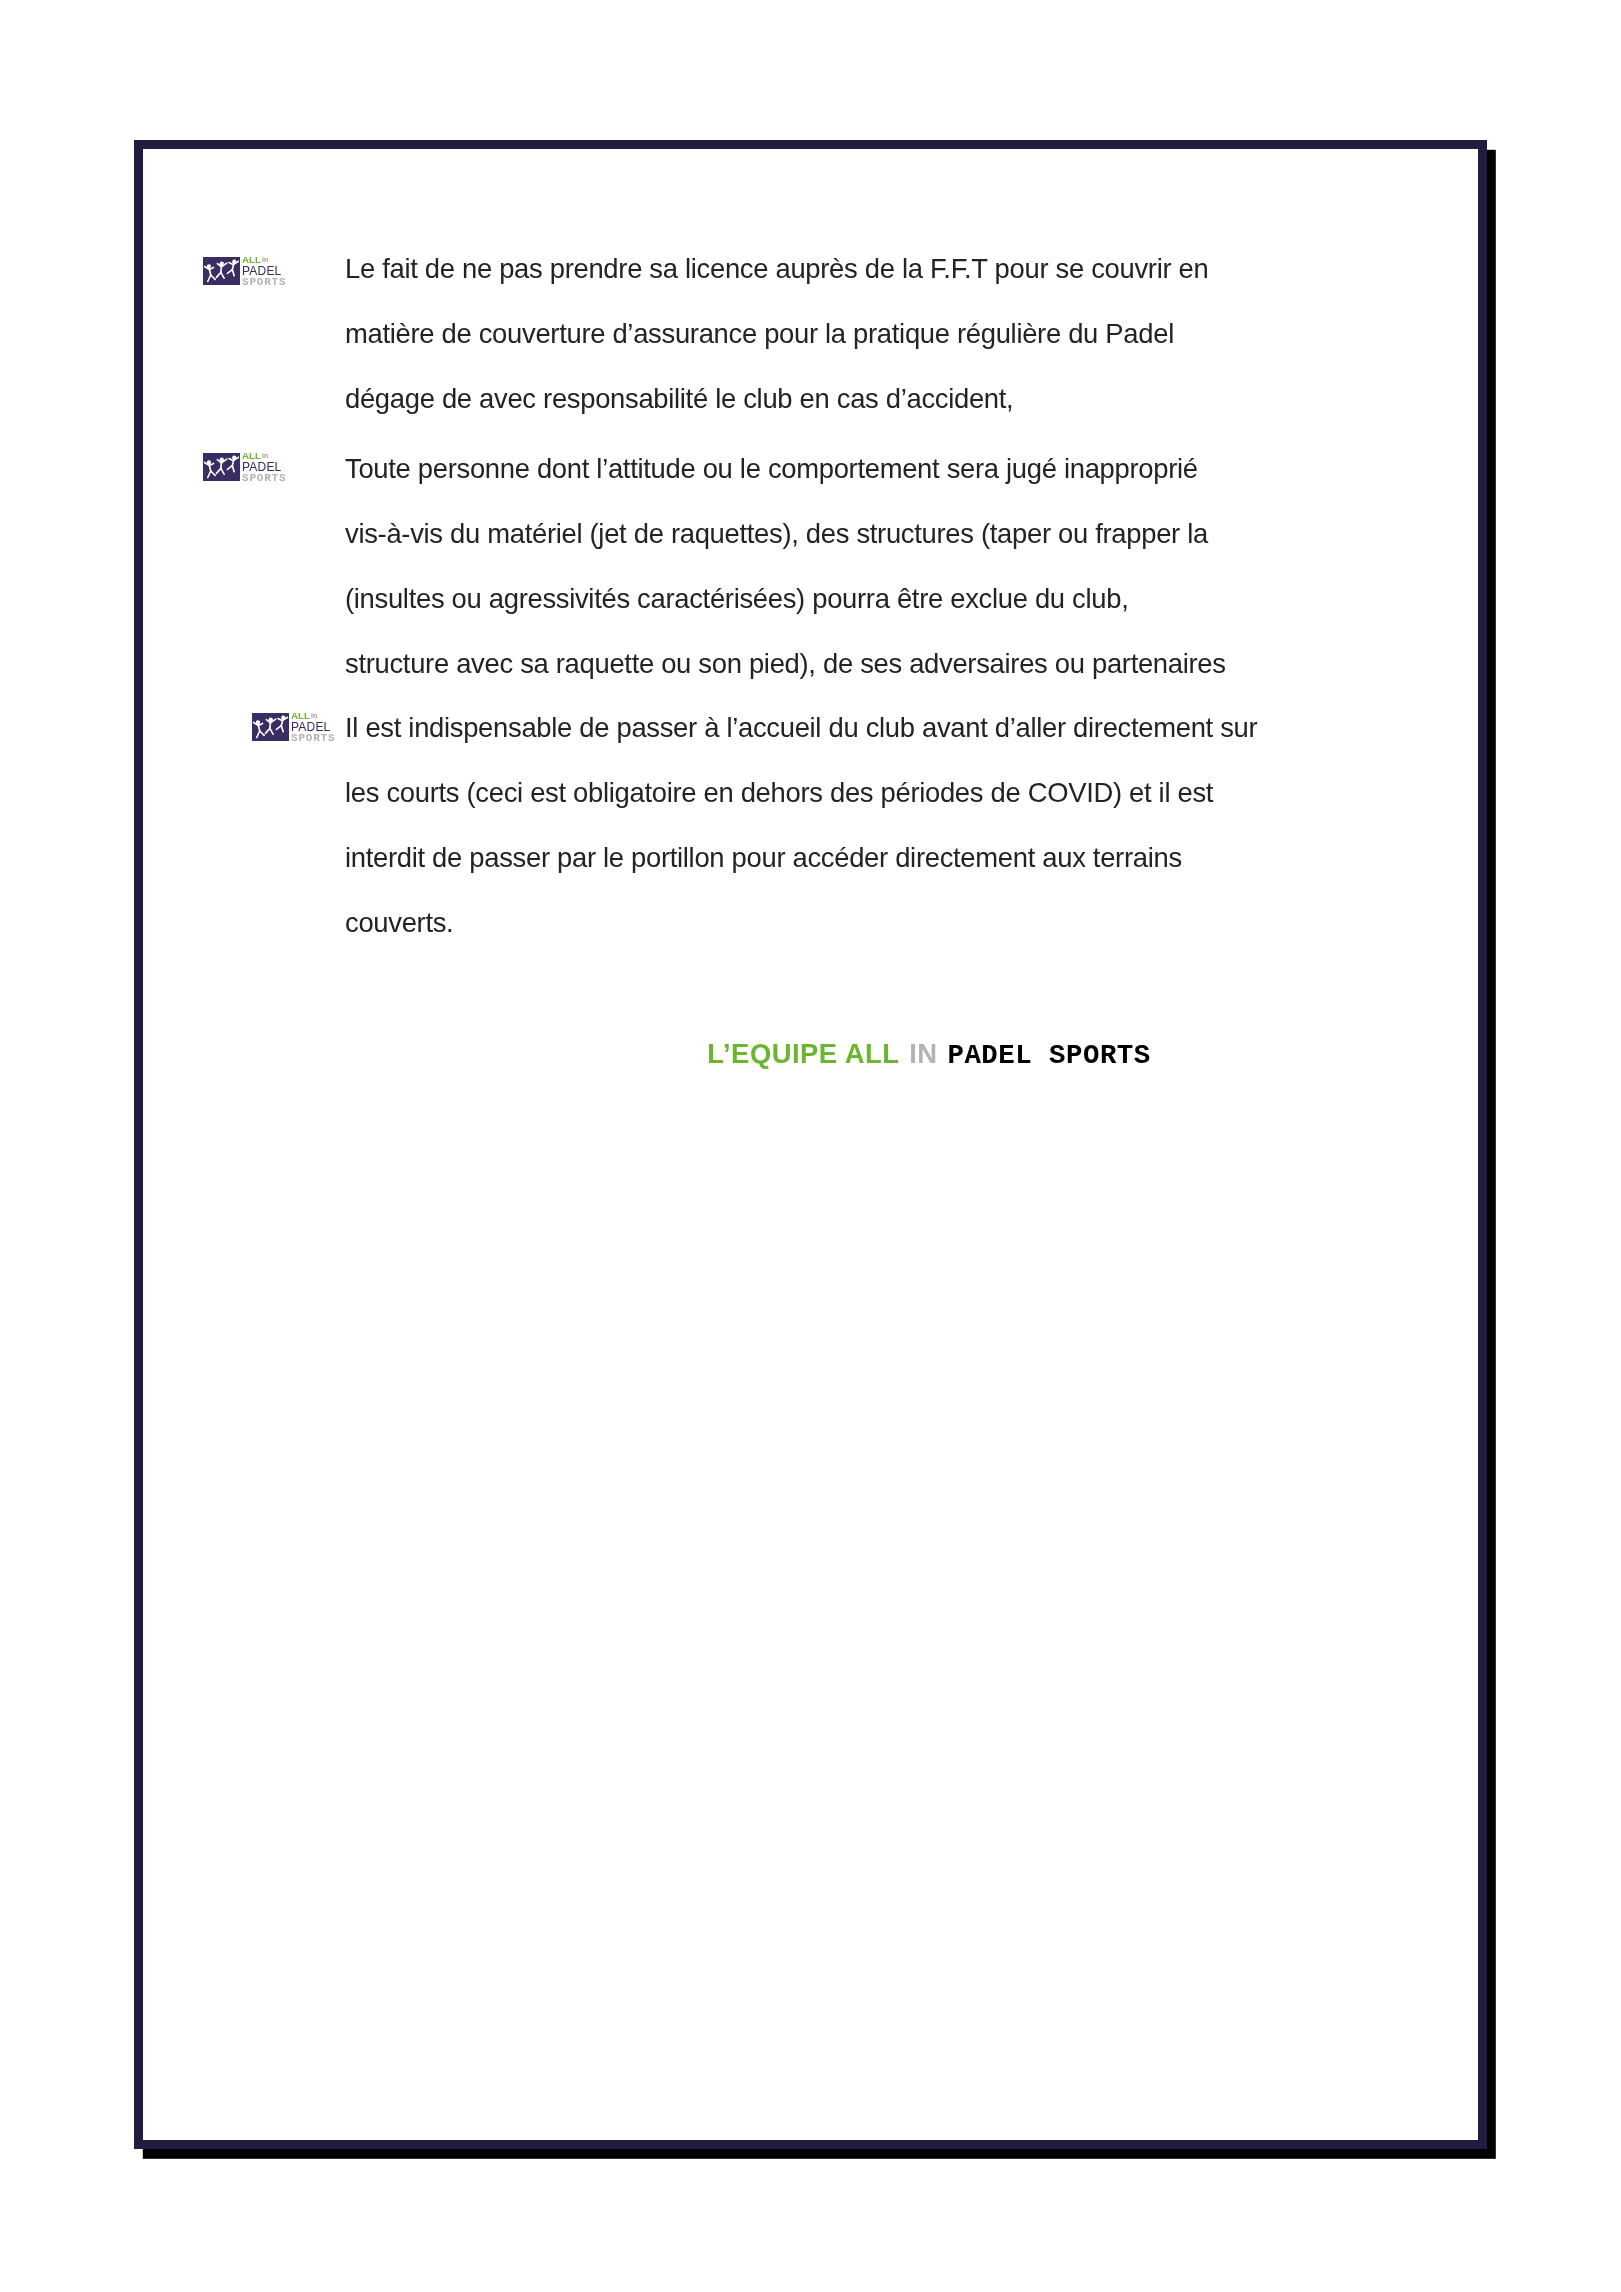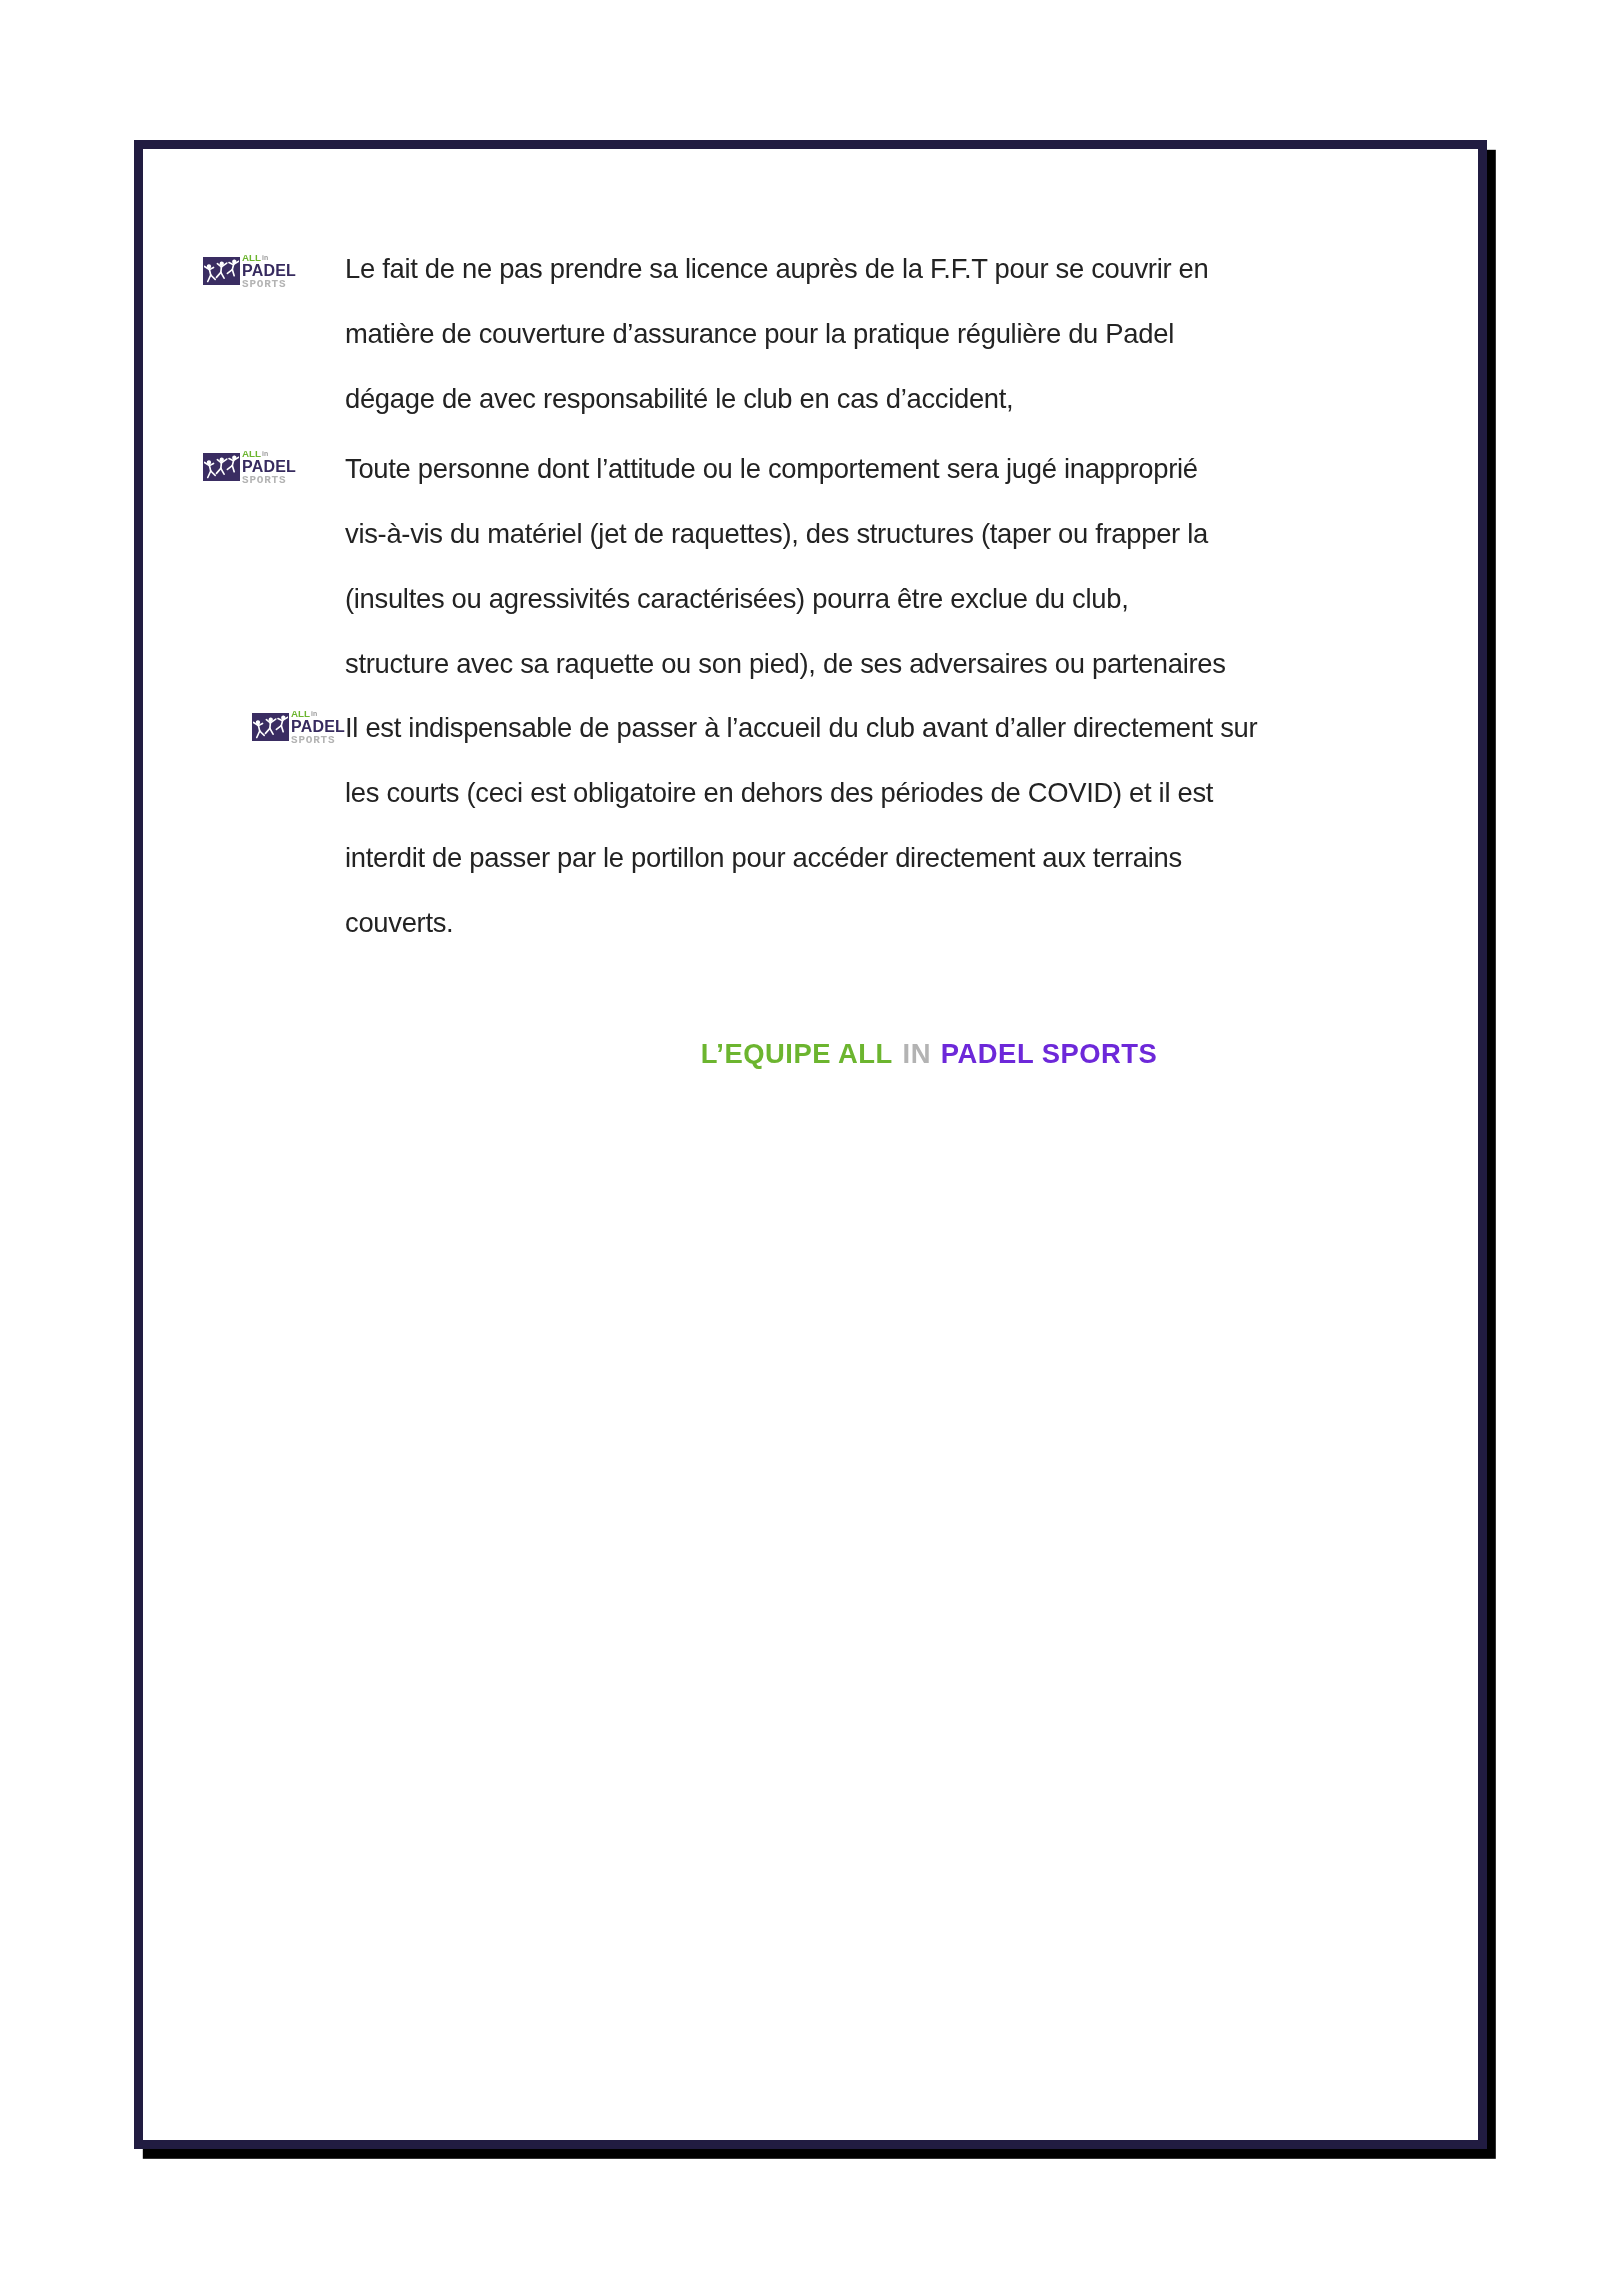--- a/index.html
+++ b/index.html
@@ -63,38 +63,38 @@
   .logo-text {
     display: flex;
     flex-direction: column;
     justify-content: center;
     padding-left: 2px;
     line-height: 1;
   }
   .lt-row1 { display: flex; align-items: center; }
   .lt-all  { font-weight: bold; font-size: 9.8px; color: #6cb52f; font-style: normal; }
   .lt-in   { font-weight: bold; font-size: 6.9px;  color: #9a9a9a; font-style: normal; margin-left: 1px; }
-  .lt-padel  { font-weight: bold; font-size: 16px; color: #372b5f; letter-spacing: 0.2px; }
+  .lt-padel  { font-weight: normal; font-size: 12px; color: #372b5f; letter-spacing: 0.2px; }
   .lt-sports { font-weight: bold; font-size: 11px;  color: #b3b3b3; letter-spacing: 0.8px; font-family: Liberation Mono, monospace; }
 
   .closing {
     position: absolute;
     left: 345px;
     top: 1021px;
     width: 1132px;
     text-align: center;
     font-size: 27.4px;
     font-weight: bold;
     line-height: 65px;
     letter-spacing: 0.5px;
     white-space: nowrap;
   }
   .closing .seg-green { color: #6cb52f; margin-left: 36px; }
   .closing .seg-gray  { color: #b3b3b3; }
-  .closing .seg-navy  { color: #6d28d9; }
+  .closing .seg-navy  { color: #000000; font-family: Liberation Mono, monospace; }
   .closing .sp { display: inline-block; width: 9.8px; }
 </style>
 </head>
 <body>
 
 <div class="frame"></div>
 
 <span class="logo lg-1">
   <span class="logo-box">
     <svg viewBox="0 0 64 48" xmlns="http://www.w3.org/2000/svg">

